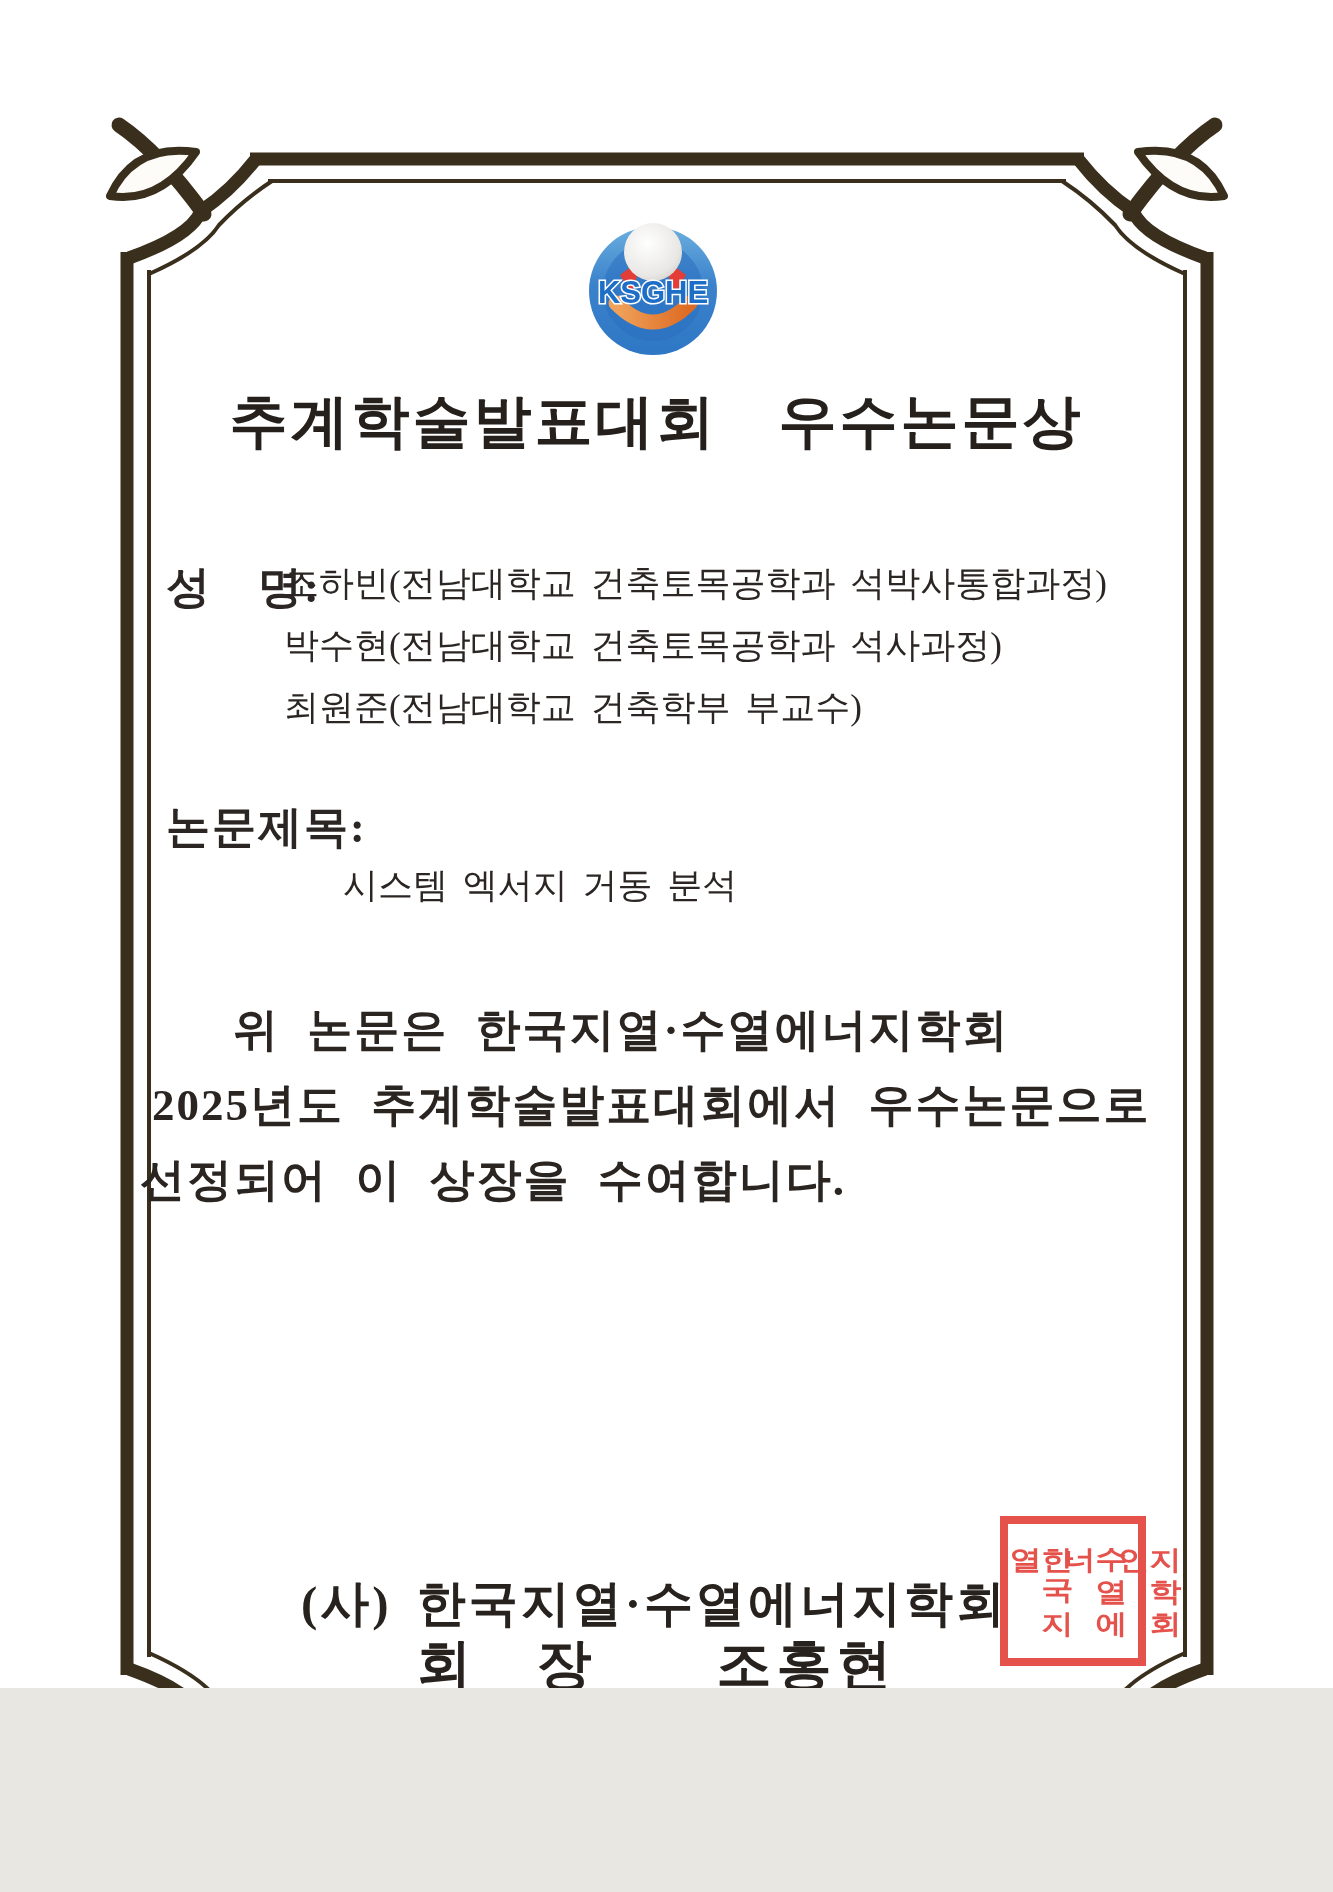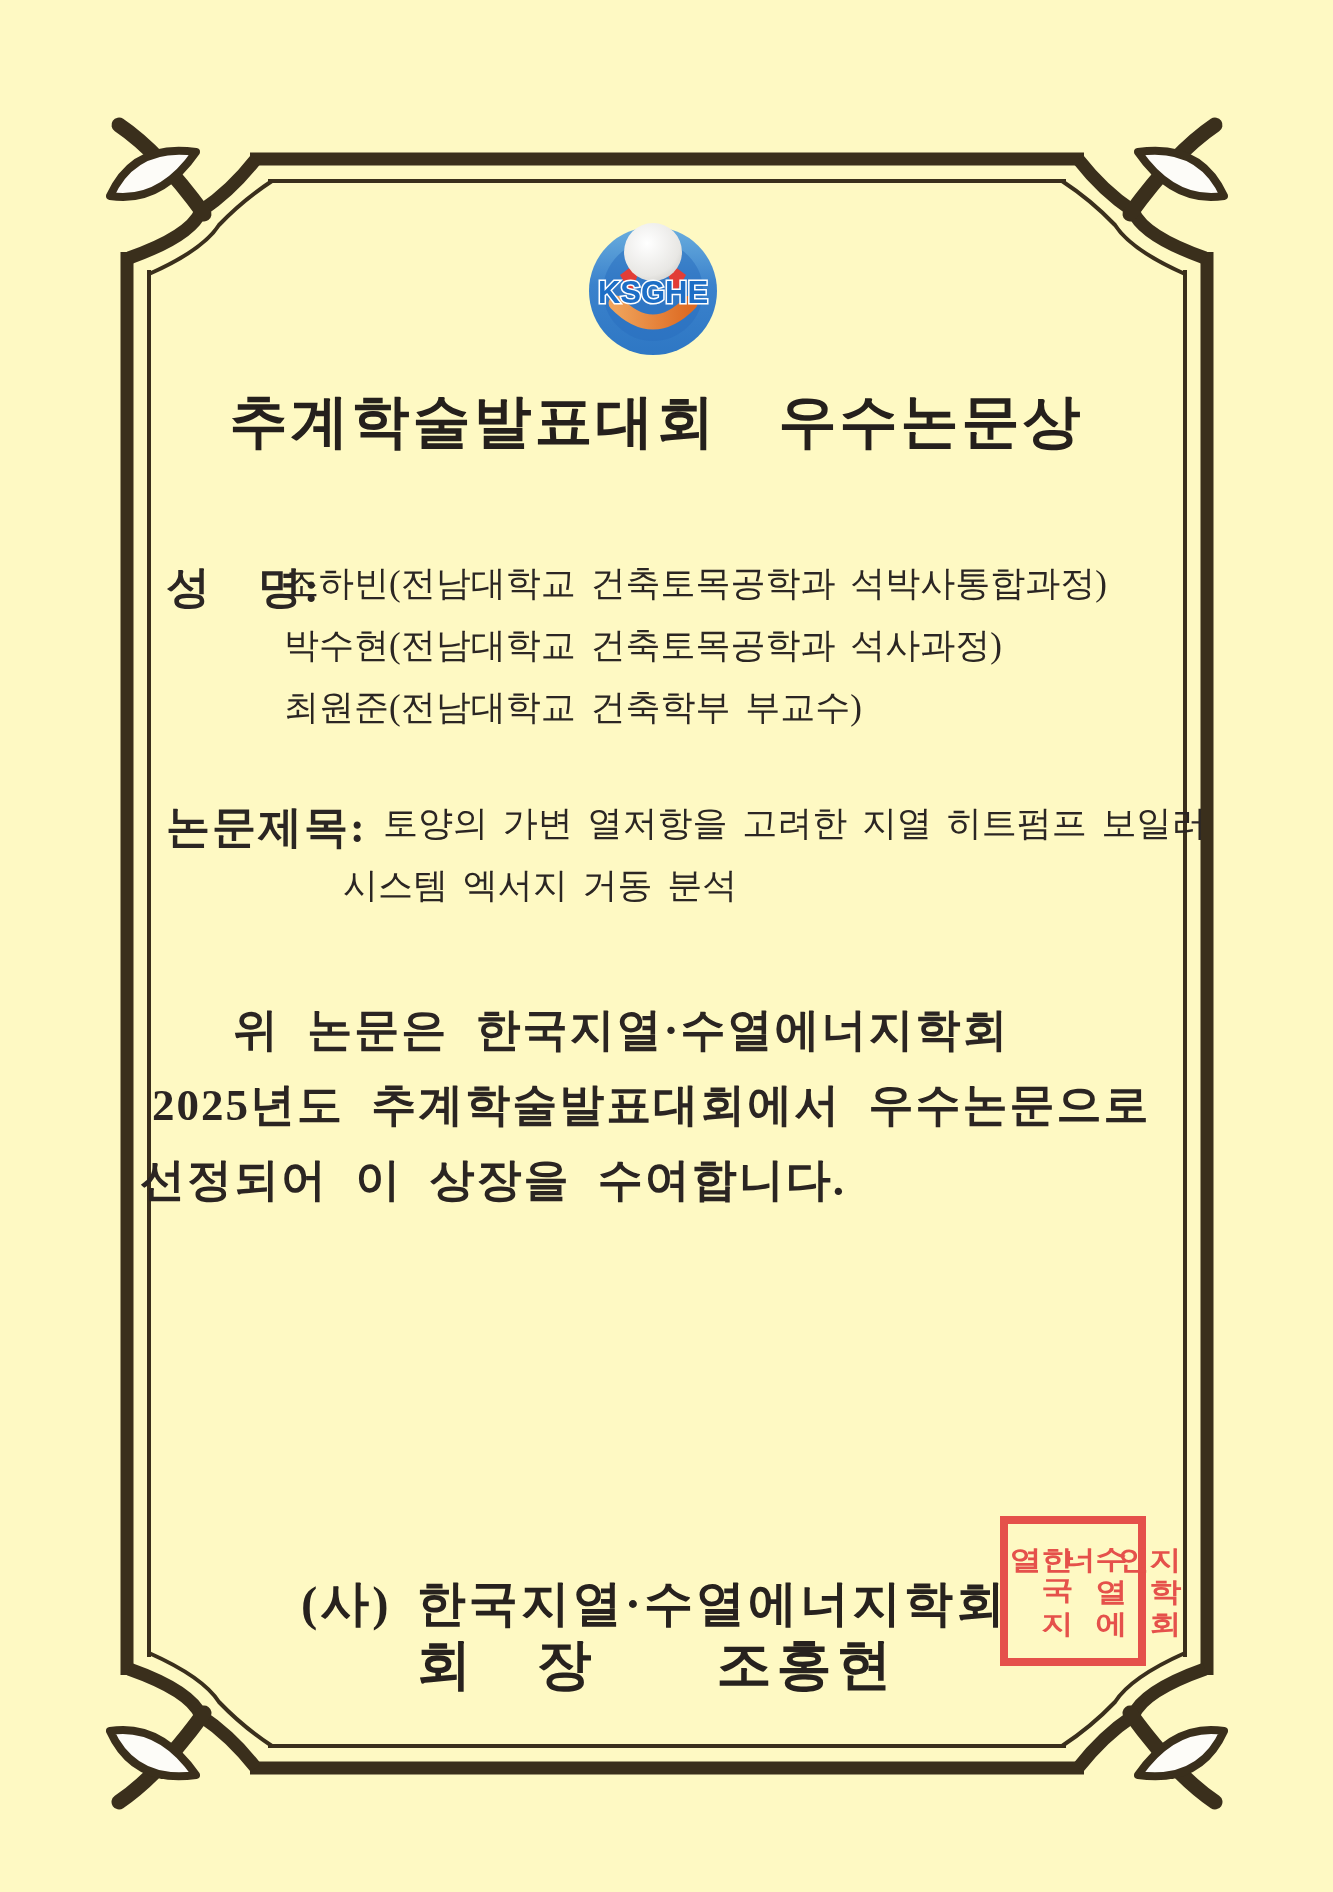--- a/index.html
+++ b/index.html
@@ -1,19 +1,19 @@
 <!DOCTYPE html>
 <html><head>
 <meta charset="utf-8">
 <style>
   html,body{margin:0;padding:0;background:#e9e7e2;}
   .cert{
     position:relative;
-    width:1333px;height:1892px;
-    background:#fef9c3;
+    width:1333px;height:1688px;
+    background:#ffffff;
     overflow:hidden;
     font-family:"Liberation Serif","DejaVu Serif",serif;
     color:#2a2522;
   }
   .frame{position:absolute;left:0;top:0;width:1333px;height:1892px;}
   .abs{position:absolute;white-space:pre;line-height:1;}
   .logo{position:absolute;left:583px;top:218px;width:140px;height:142px;}
   .title{
     position:absolute;top:383px;left:50%;transform:translateX(-50%);
     margin-left:-10px;
@@ -116,21 +116,20 @@
   </svg>
 
   <div class="title">추계학술발표대회　우수논문상</div>
 
   <div class="abs label" style="left:166px;top:566px;">성　명:</div>
   <div class="abs val" style="left:284px;top:566px;">조하빈(전남대학교 건축토목공학과 석박사통합과정)</div>
   <div class="abs val" style="left:284px;top:628px;text-align:center;">박수현(전남대학교 건축토목공학과 석사과정)</div>
   <div class="abs val" style="left:284px;top:690px;">최원준(전남대학교 건축학부 부교수)</div>
 
   <div class="abs label" style="left:166px;top:806px;">논문제목:</div>
-  <div class="abs val" style="left:383px;top:806px;">토양의 가변 열저항을 고려한 지열 히트펌프 보일러</div>
   <div class="abs val" style="left:343px;top:868px;">시스템 엑서지 거동 분석</div>
 
   <div class="abs body-line" style="left:233px;top:1008px;">위 논문은 한국지열·수열에너지학회</div>
   <div class="abs body-line" style="left:152px;top:1083px;">2025년도 추계학술발표대회에서 우수논문으로</div>
   <div class="abs body-line" style="left:140px;top:1158px;text-align:right;">선정되어 이 상장을 수여합니다.</div>
 
 
   <div class="issuer-line">(사) 한국지열·수열에너지학회</div>
   <div class="president-line">회　장　　조홍현</div>
 

